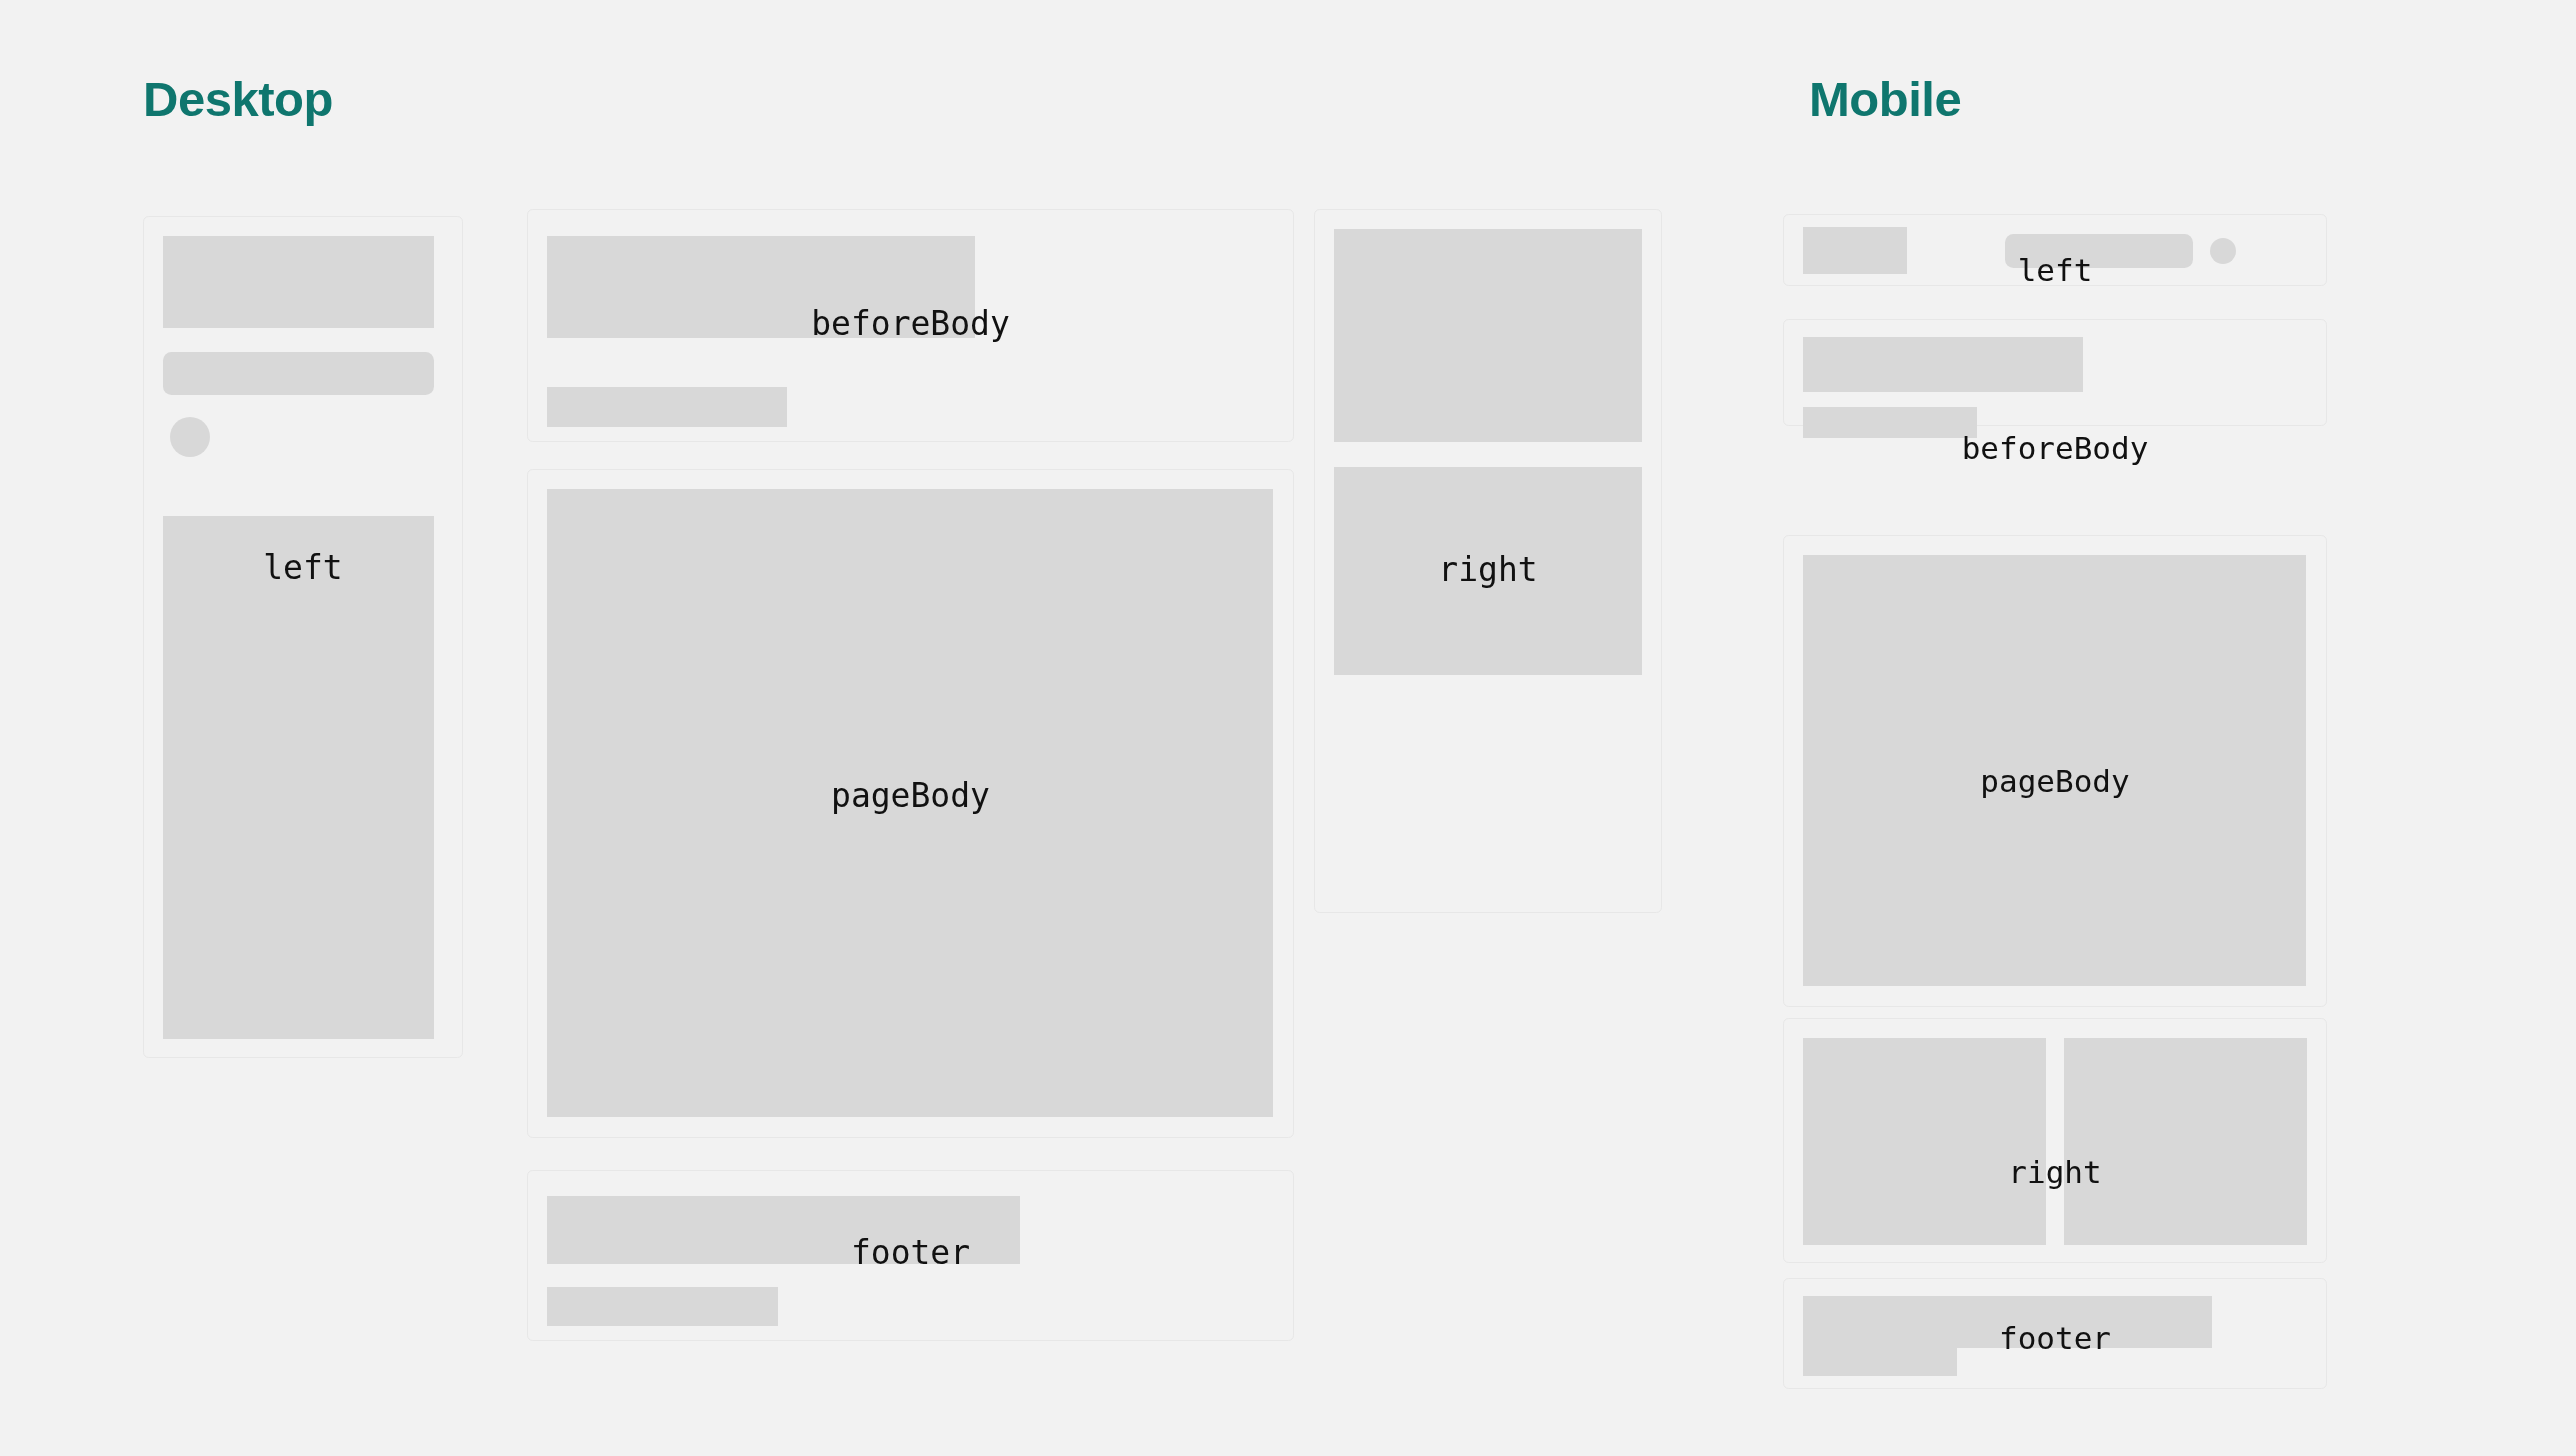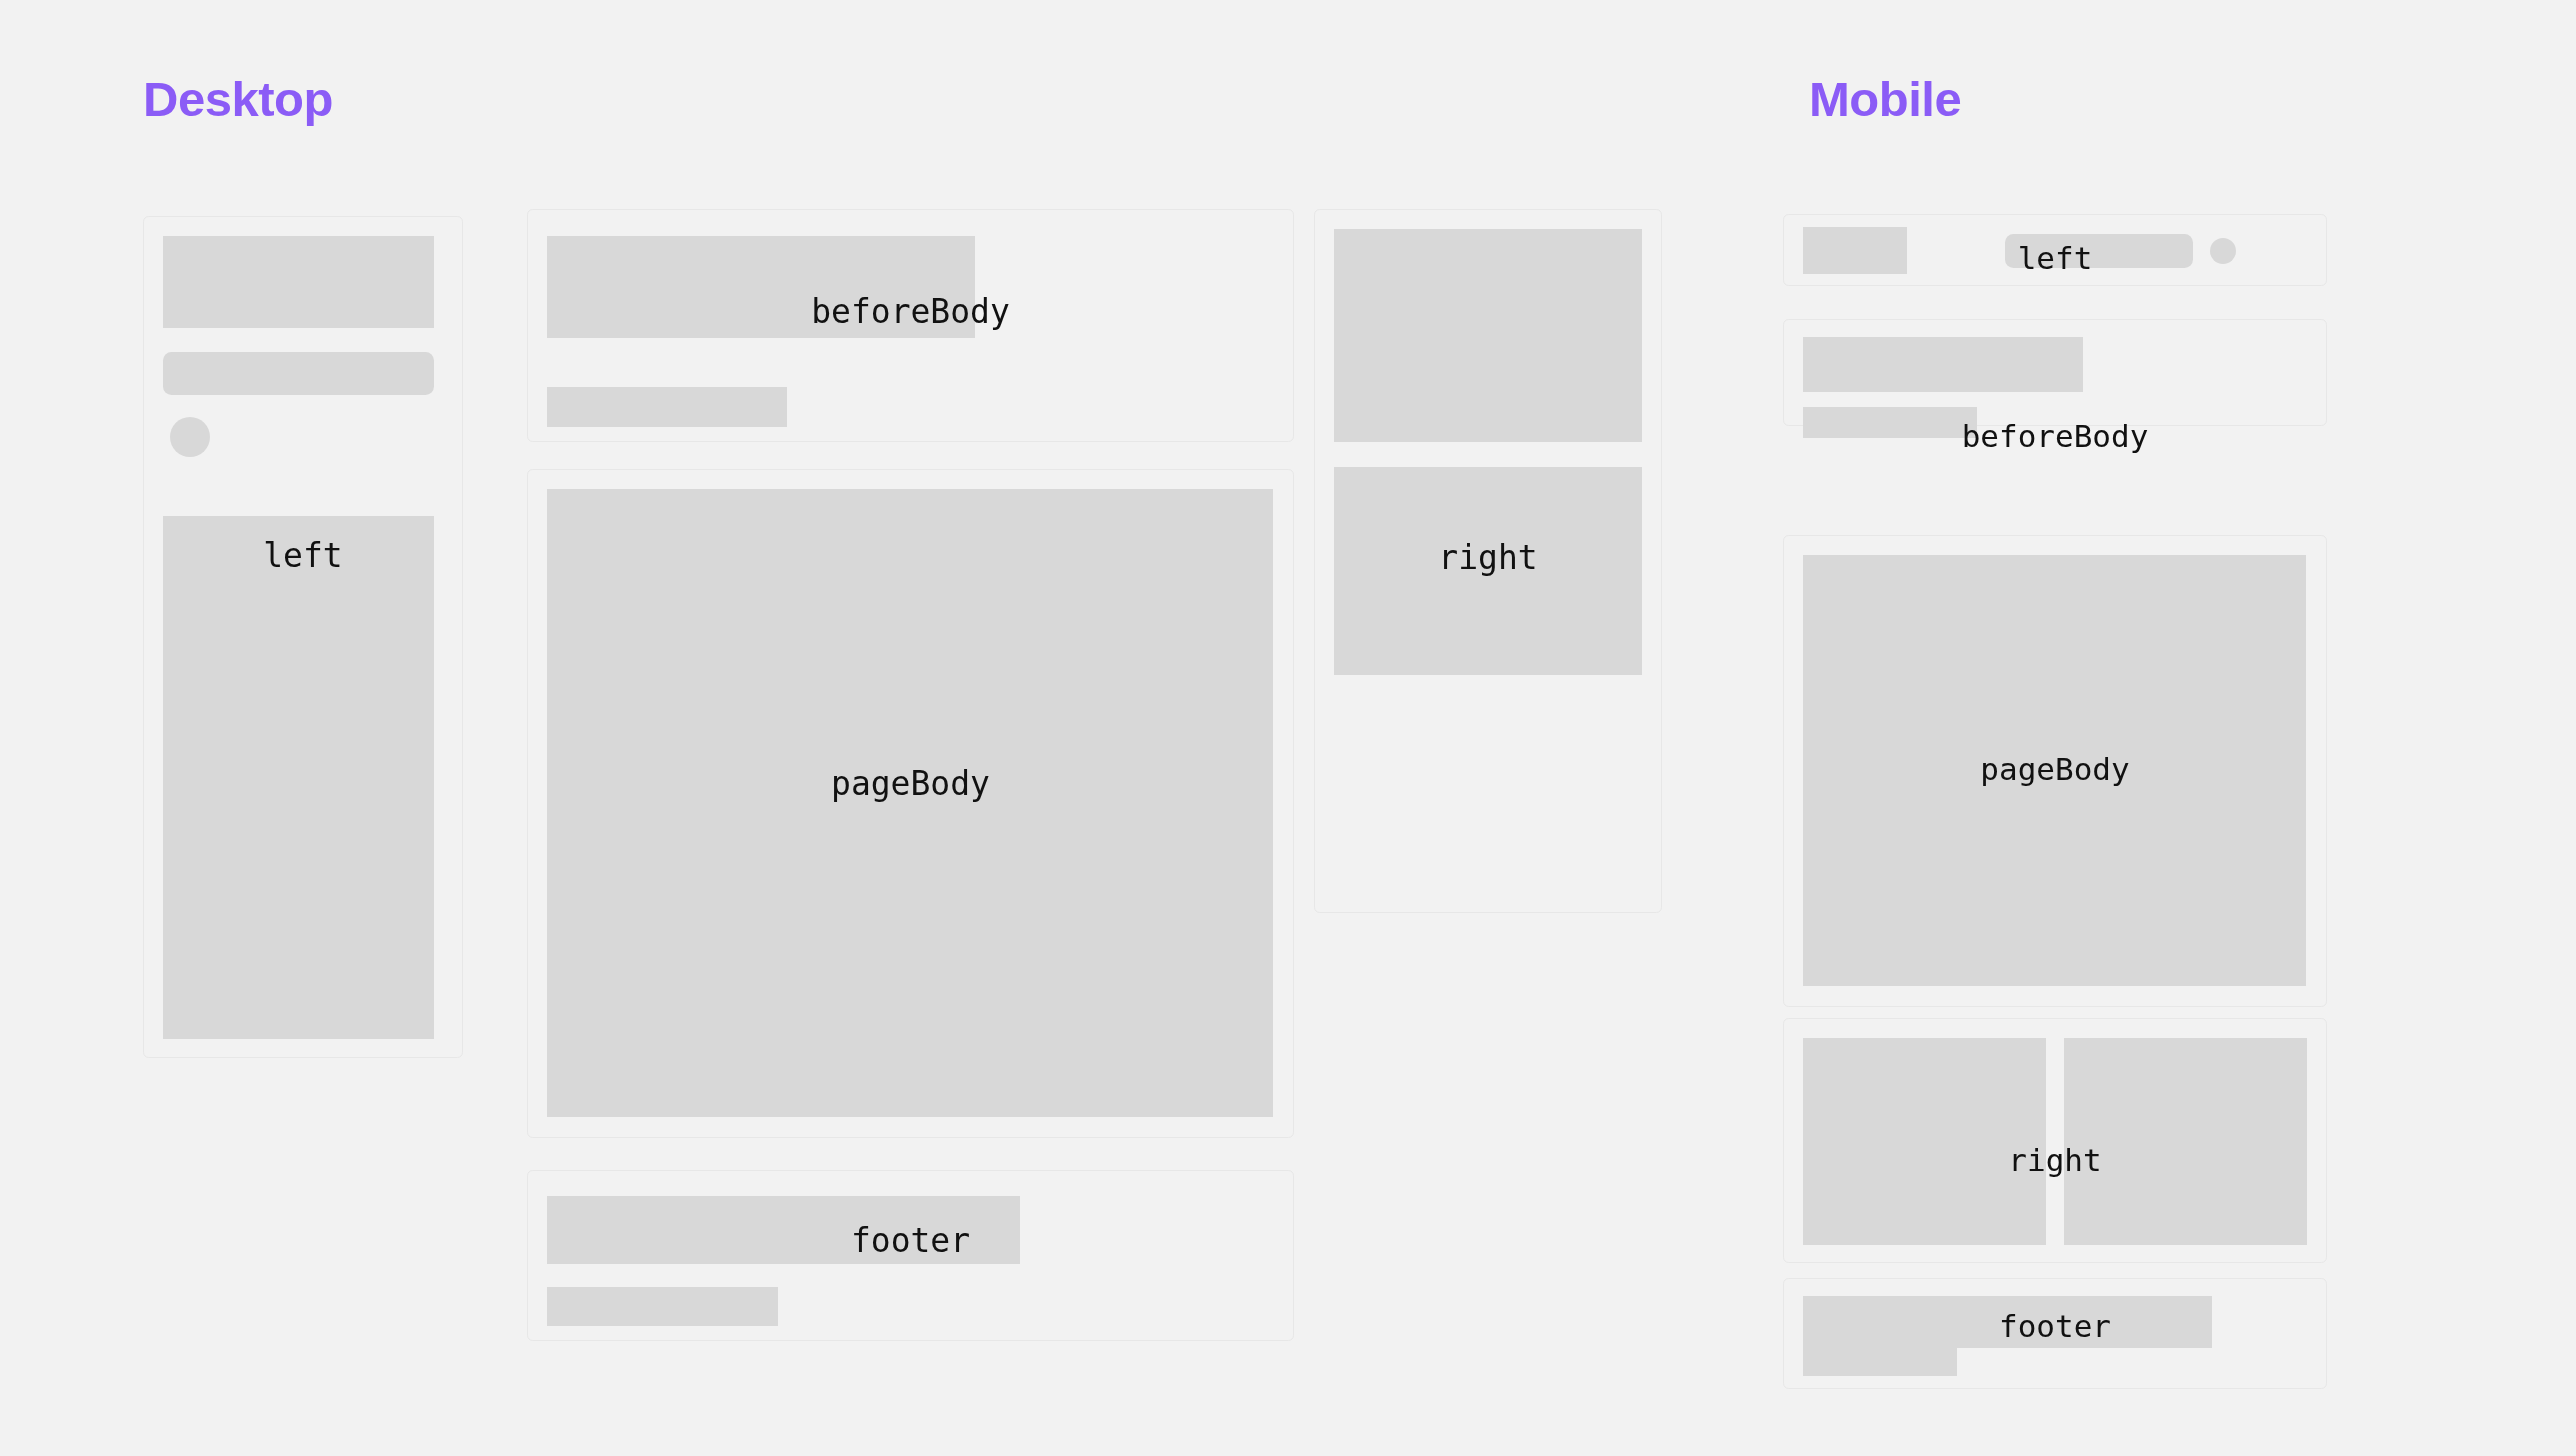--- a/index.html
+++ b/index.html
@@ -33,29 +33,30 @@
 
   .label {
     position: absolute;
     left: 0;
     right: 0;
     text-align: center;
     font-family: "DejaVu Sans Mono", "Liberation Mono", monospace;
     color: #111111;
     white-space: nowrap;
     pointer-events: none;
+    margin-top: 12px;
   }
 
   .col-heading {
     position: absolute;
     font-family: "Liberation Sans", sans-serif;
     font-weight: bold;
     font-size: 49px;
     letter-spacing: -0.5px;
-    color: #8b5cf6;
+    color: #0f766e;
     white-space: nowrap;
   }
 
   
   #heading-desktop { left: 143px; top: 71px; }
   #heading-mobile  { left: 1809px; top: 71px; }
 
   
   #desktop-left-panel {
     left: 143px; top: 216px; width: 320px; height: 842px;

